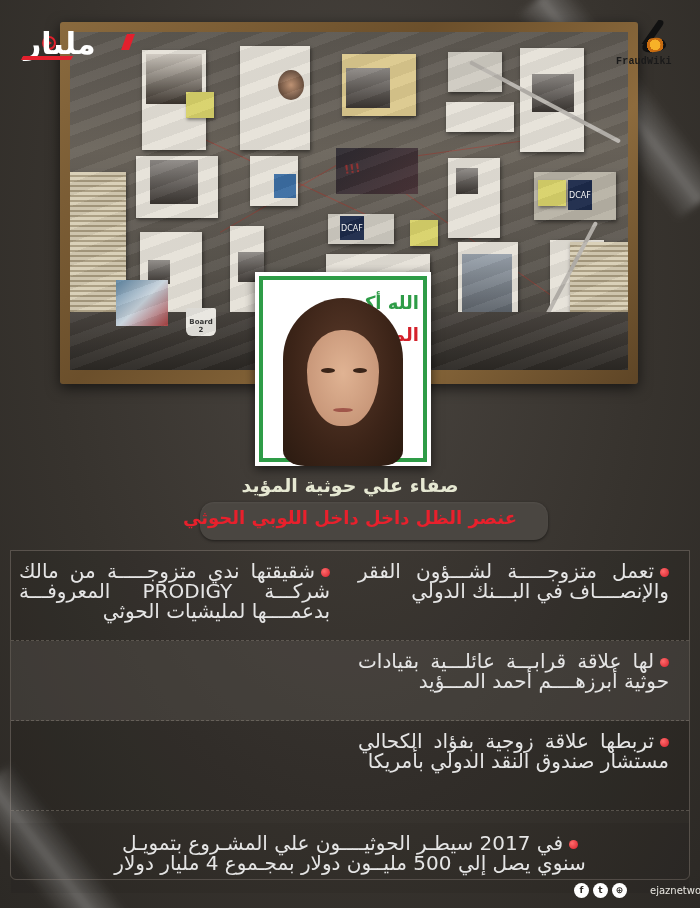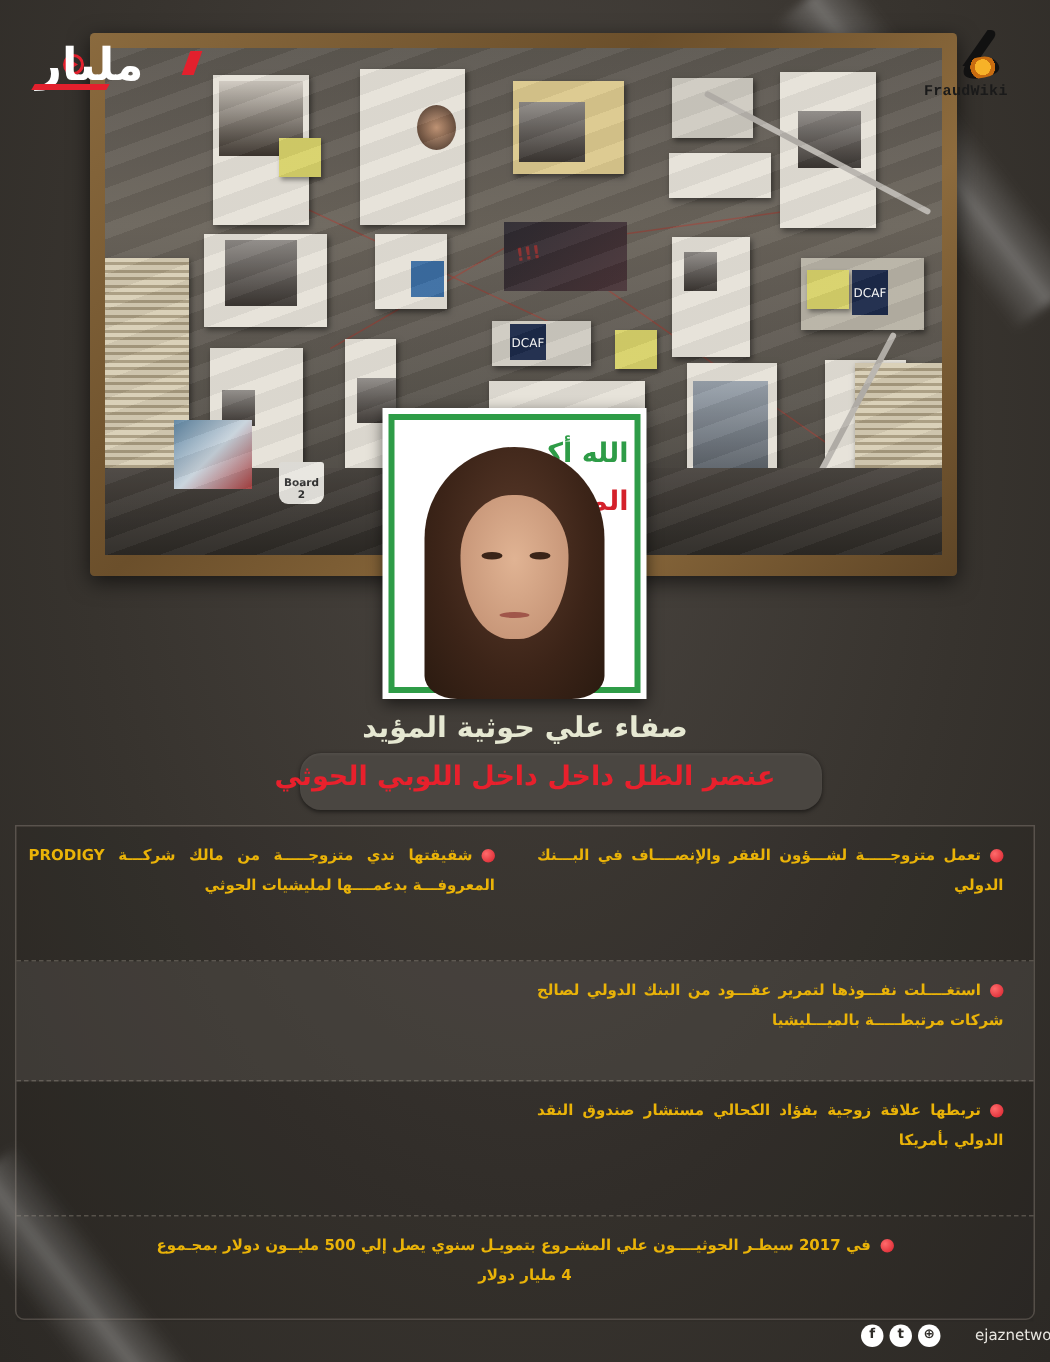--- a/index.html
+++ b/index.html
@@ -130,24 +130,24 @@
     position: absolute; left: 10px; top: 550px; width: 680px; height: 330px;
     border: 1px solid rgba(160,150,140,0.35); border-radius: 0 0 6px 6px;
   }
   .row {
     position: absolute; left: 0; right: 0; display: flex; direction: rtl;
     border-bottom: 1px dashed rgba(170,160,150,0.35);
   }
   .row.r1 { top: 0; height: 90px; background: rgba(0,0,0,0.08); }
   .row.r2 { top: 90px; height: 80px; background: rgba(80,76,70,0.45); }
   .row.r3 { top: 170px; height: 90px; background: rgba(0,0,0,0.10); }
-  .row.r4 { top: 260px; height: 70px; border-bottom: none; background: rgba(0,0,0,0.05); justify-content: flex-end; }
+  .row.r4 { top: 272px; height: 70px; border-bottom: none; background: rgba(0,0,0,0.05); justify-content: flex-end; }
   .cell {
     width: 50%; padding: 10px 20px 0 8px; direction: rtl; text-align: justify;
-    font-weight: bold; font-size: 10px; line-height: 20px; color: #eab308; position: relative;
+    font-weight: normal; font-size: 20px; line-height: 20px; color: #e5e5e5; position: relative;
   }
   .cell.full { width: 100%; text-align: center; padding: 10px 90px 0 90px; }
   .bullet {
     display: inline-block; width: 9px; height: 9px; border-radius: 50%;
     background: radial-gradient(circle at 35% 35%, #ff6b6b, #d61f2b);
     margin-left: 6px; vertical-align: middle;
   }
 
   
   .footer { position: absolute; left: 574px; top: 880px; height: 20px; display: flex; align-items: center; gap: 4px; }
@@ -264,21 +264,21 @@
   <div class="row r1">
     <div class="cell">
       <span class="bullet"></span><span>تعمل متزوجـــــة لشـــؤون الفقر والإنصــــاف في البـــنك الدولي</span>
     </div>
     <div class="cell">
       <span class="bullet"></span><span>شقيقتها ندي متزوجـــــة من مالك شركـــة PRODIGY المعروفـــة بدعمــــها لمليشيات الحوثي</span>
     </div>
   </div>
   <div class="row r2">
     <div class="cell">
-      <span class="bullet"></span><span>استغــــلت نفـــوذها لتمرير عقـــود من البنك الدولي لصالح شركات مرتبطـــــة بالميـــليشيا</span>
+      <span class="bullet"></span><span>لها علاقة قرابـــة عائلـــية بقيادات حوثية أبرزهــــم أحمد المـــؤيد</span>
     </div>
   </div>
   <div class="row r3">
     <div class="cell">
       <span class="bullet"></span><span>تربطها علاقة زوجية بفؤاد الكحالي مستشار صندوق النقد الدولي بأمريكا</span>
     </div>
   </div>
   <div class="row r4">
     <div class="cell full">
       <span class="bullet"></span><span>في 2017 سيطـر الحوثيــــون علي المشـروع بتمويـل سنوي يصل إلي 500 مليــون دولار بمجـموع 4 مليار دولار</span>

